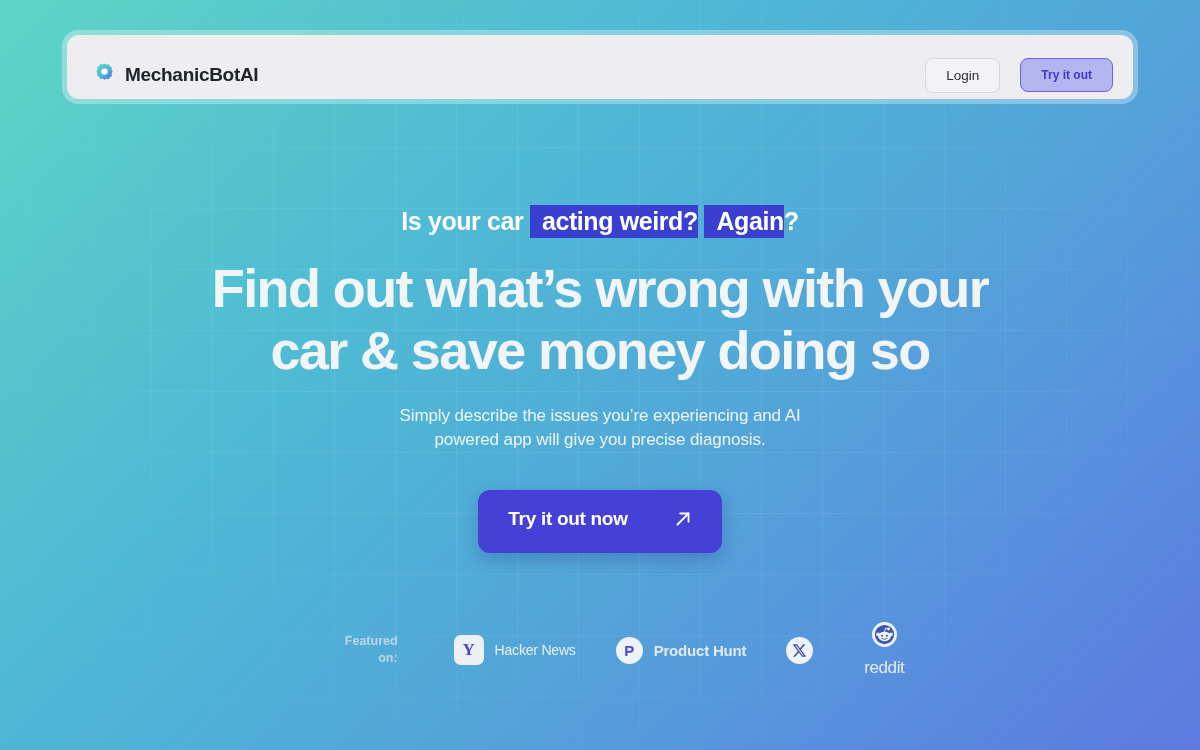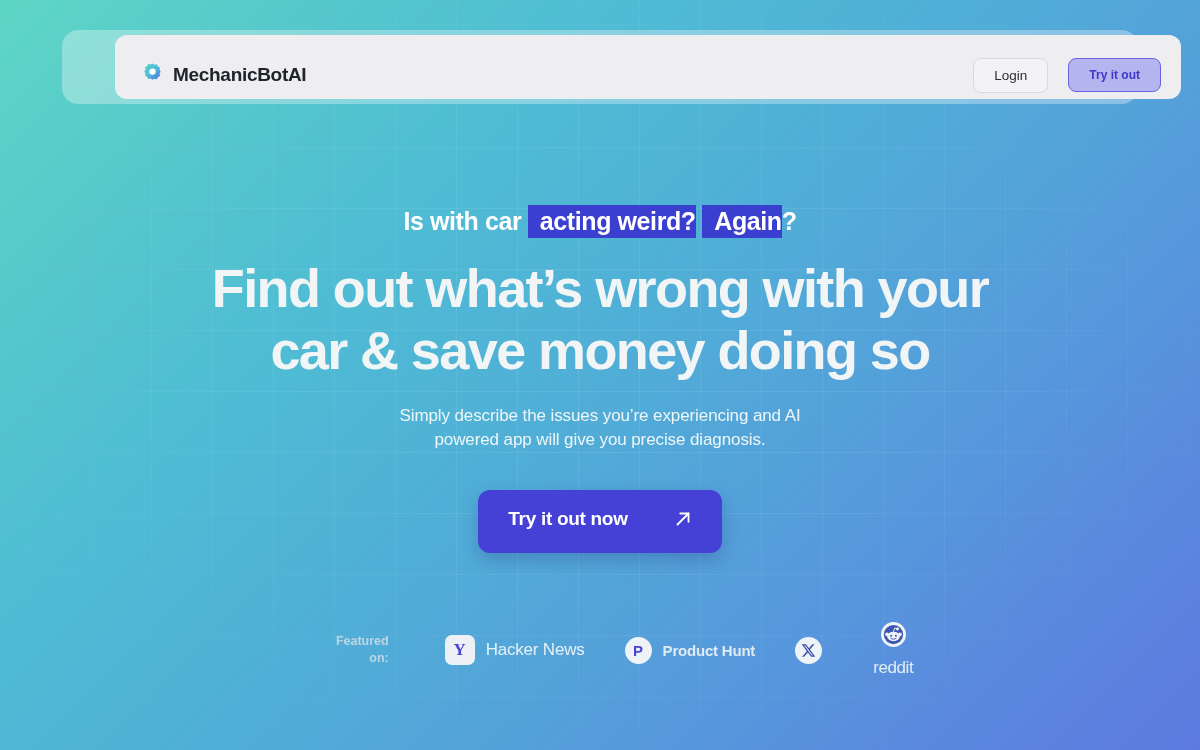--- a/index.html
+++ b/index.html
@@ -48,21 +48,20 @@
     border-radius:16px;
     padding:5px;
   }
   .nav-inner {
     width:100%; height:100%;
     background:#eeeef0;
     border-radius:12px;
     display:flex; 
     justify-content:space-between;
     padding:16px 20px 0 26px;
-    margin-left:48px;
   }
   .brand { display:flex; align-items:center; gap:9px; }
   .brand-name {
     font-size:19px; font-weight:bold;
     color:#20232a; letter-spacing:-0.3px;
   }
   .nav-actions { display:flex; align-items:center; gap:20px; }
   .btn-login {
     background:#f3f3f5;
     border:1px solid #d8d8dd;
@@ -150,21 +149,21 @@
     color:#bcd6e4;
     line-height:1.35;
     margin-right:56px;
   }
   .logo-item {
     display:flex; align-items:center; gap:11px;
     margin-right:40px;
   }
   .logo-item:last-child { margin-right:0;flex-direction:column; }
   .logo-text {
-    font-size:17px;
+    font-size:14px;
     color:#e7f1f5;
     letter-spacing:-0.2px;
   }
   .logo-text.ph { font-size:15px; font-weight:bold; color:#dfeaf2; }
   .logo-text.rd { font-size:17px; color:#e2eef4; letter-spacing:-0.4px; }
 
   .hn-badge {
     width:30px; height:30px;
     border-radius:7px;
     background:#edf1f5;
@@ -220,21 +219,21 @@
         <button class="btn-login">Login</button>
         <button class="btn-tryout">Try it out</button>
       </div>
 
     </div>
   </div>
 
   <div class="hero">
 
     <div class="eyebrow">
-      <span>Is with car </span><span class="hl">acting weird?</span><span> </span><span class="hl">Again</span><span>?</span>
+      <span>Is your car </span><span class="hl">acting weird?</span><span> </span><span class="hl">Again</span><span>?</span>
     </div>
 
     <h1 class="headline">
       <span>Find out what’s wrong with your</span><br>
       <span>car &amp; save money doing so</span>
     </h1>
 
     <div class="subtitle">
       <span>Simply describe the issues you’re experiencing and AI</span><br>
       <span>powered app will give you precise diagnosis.</span>

